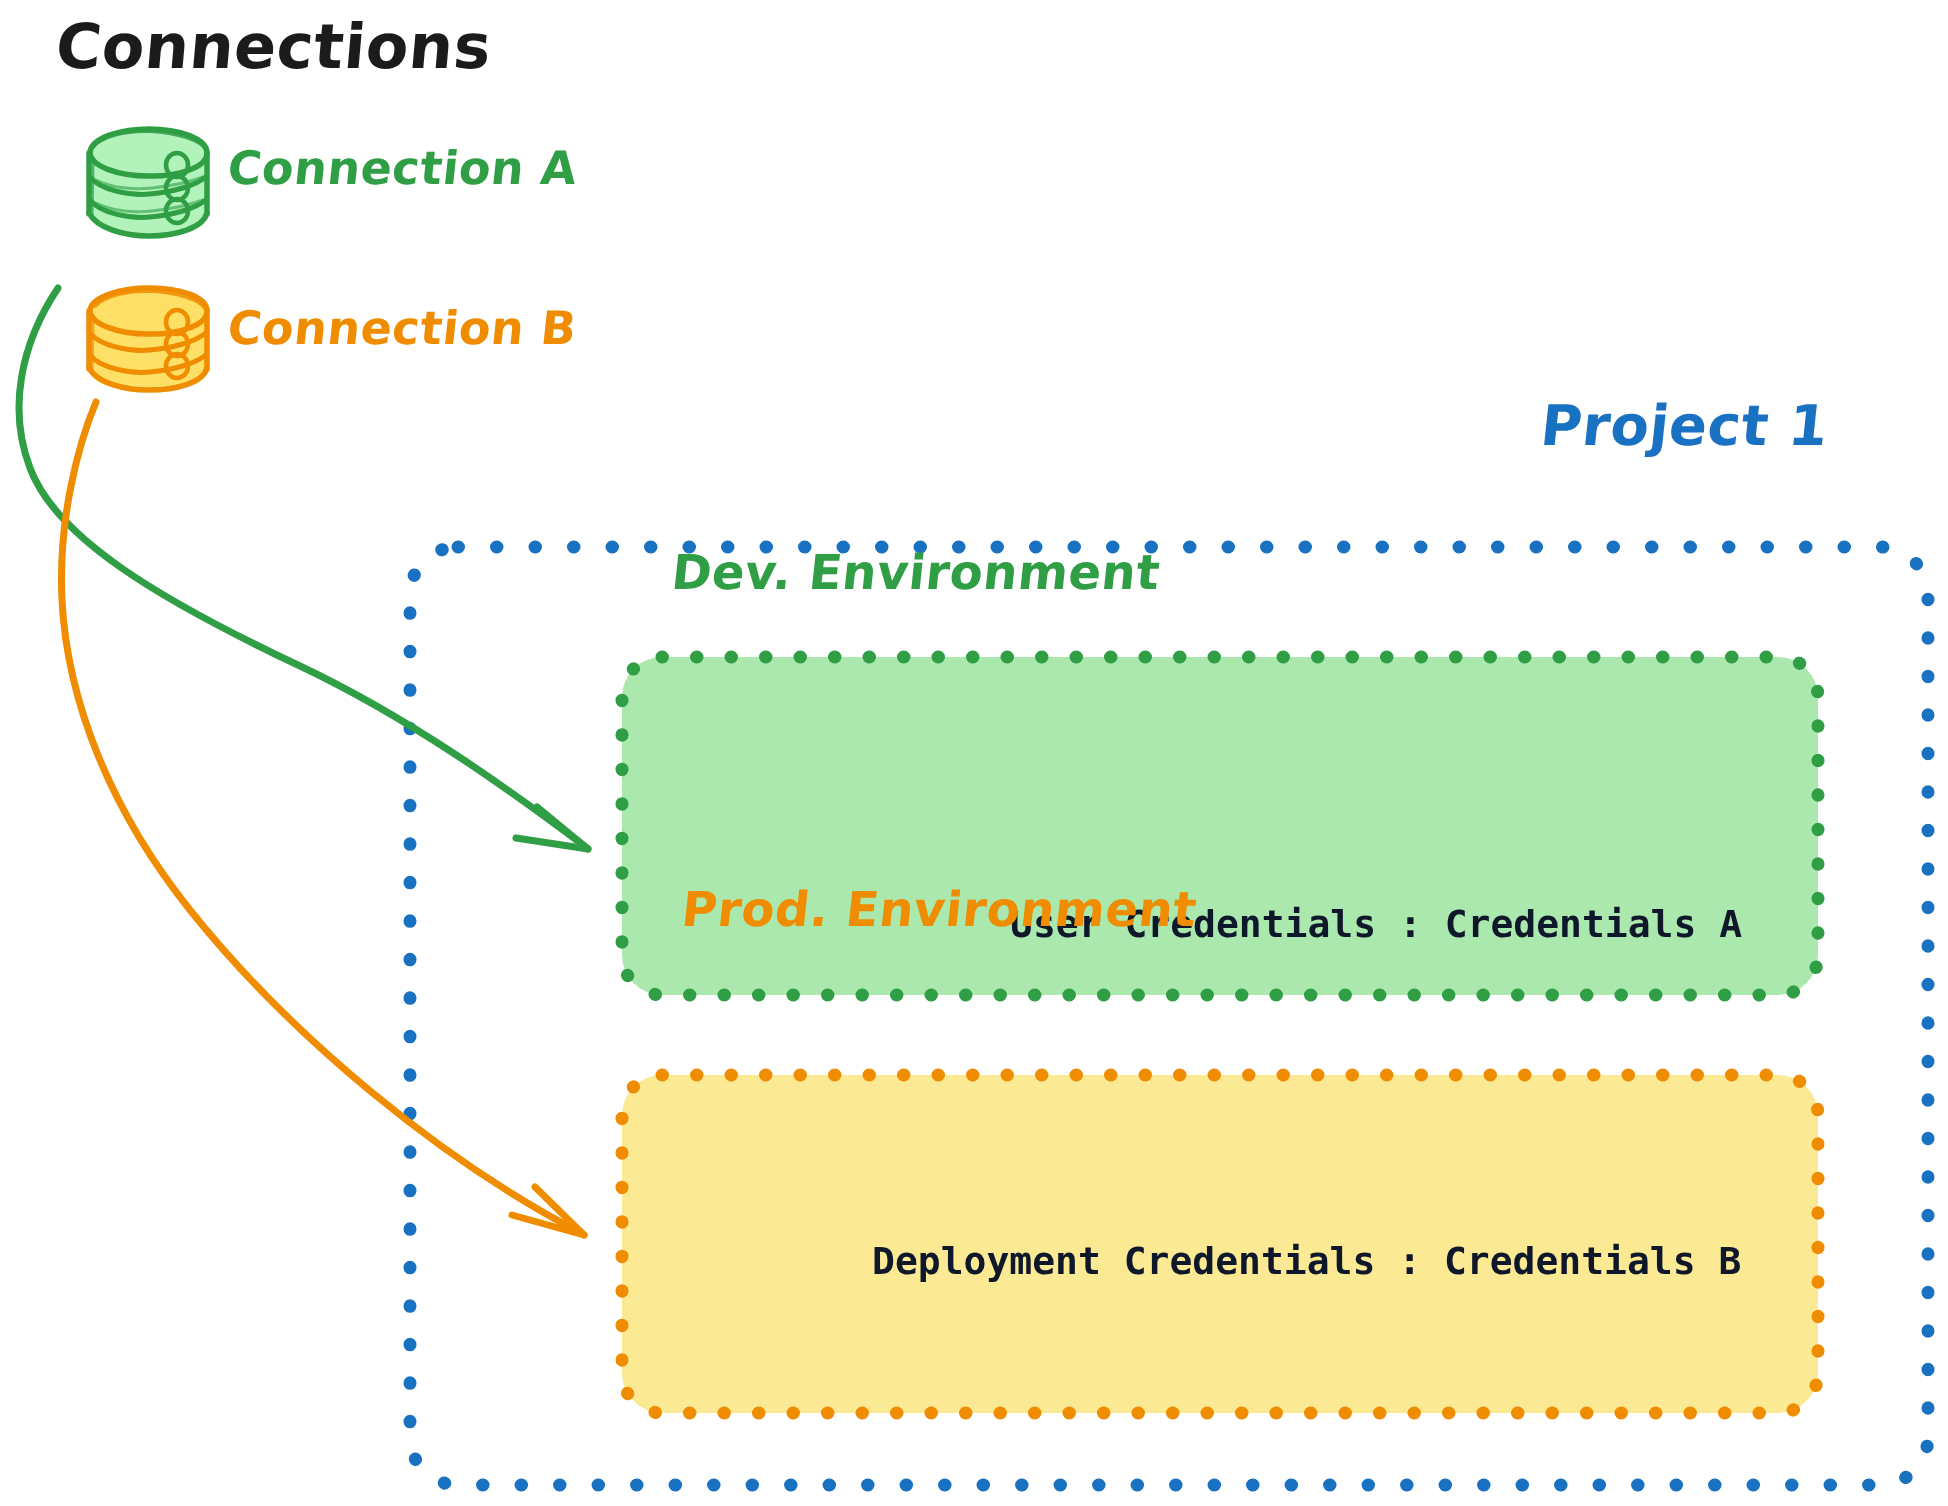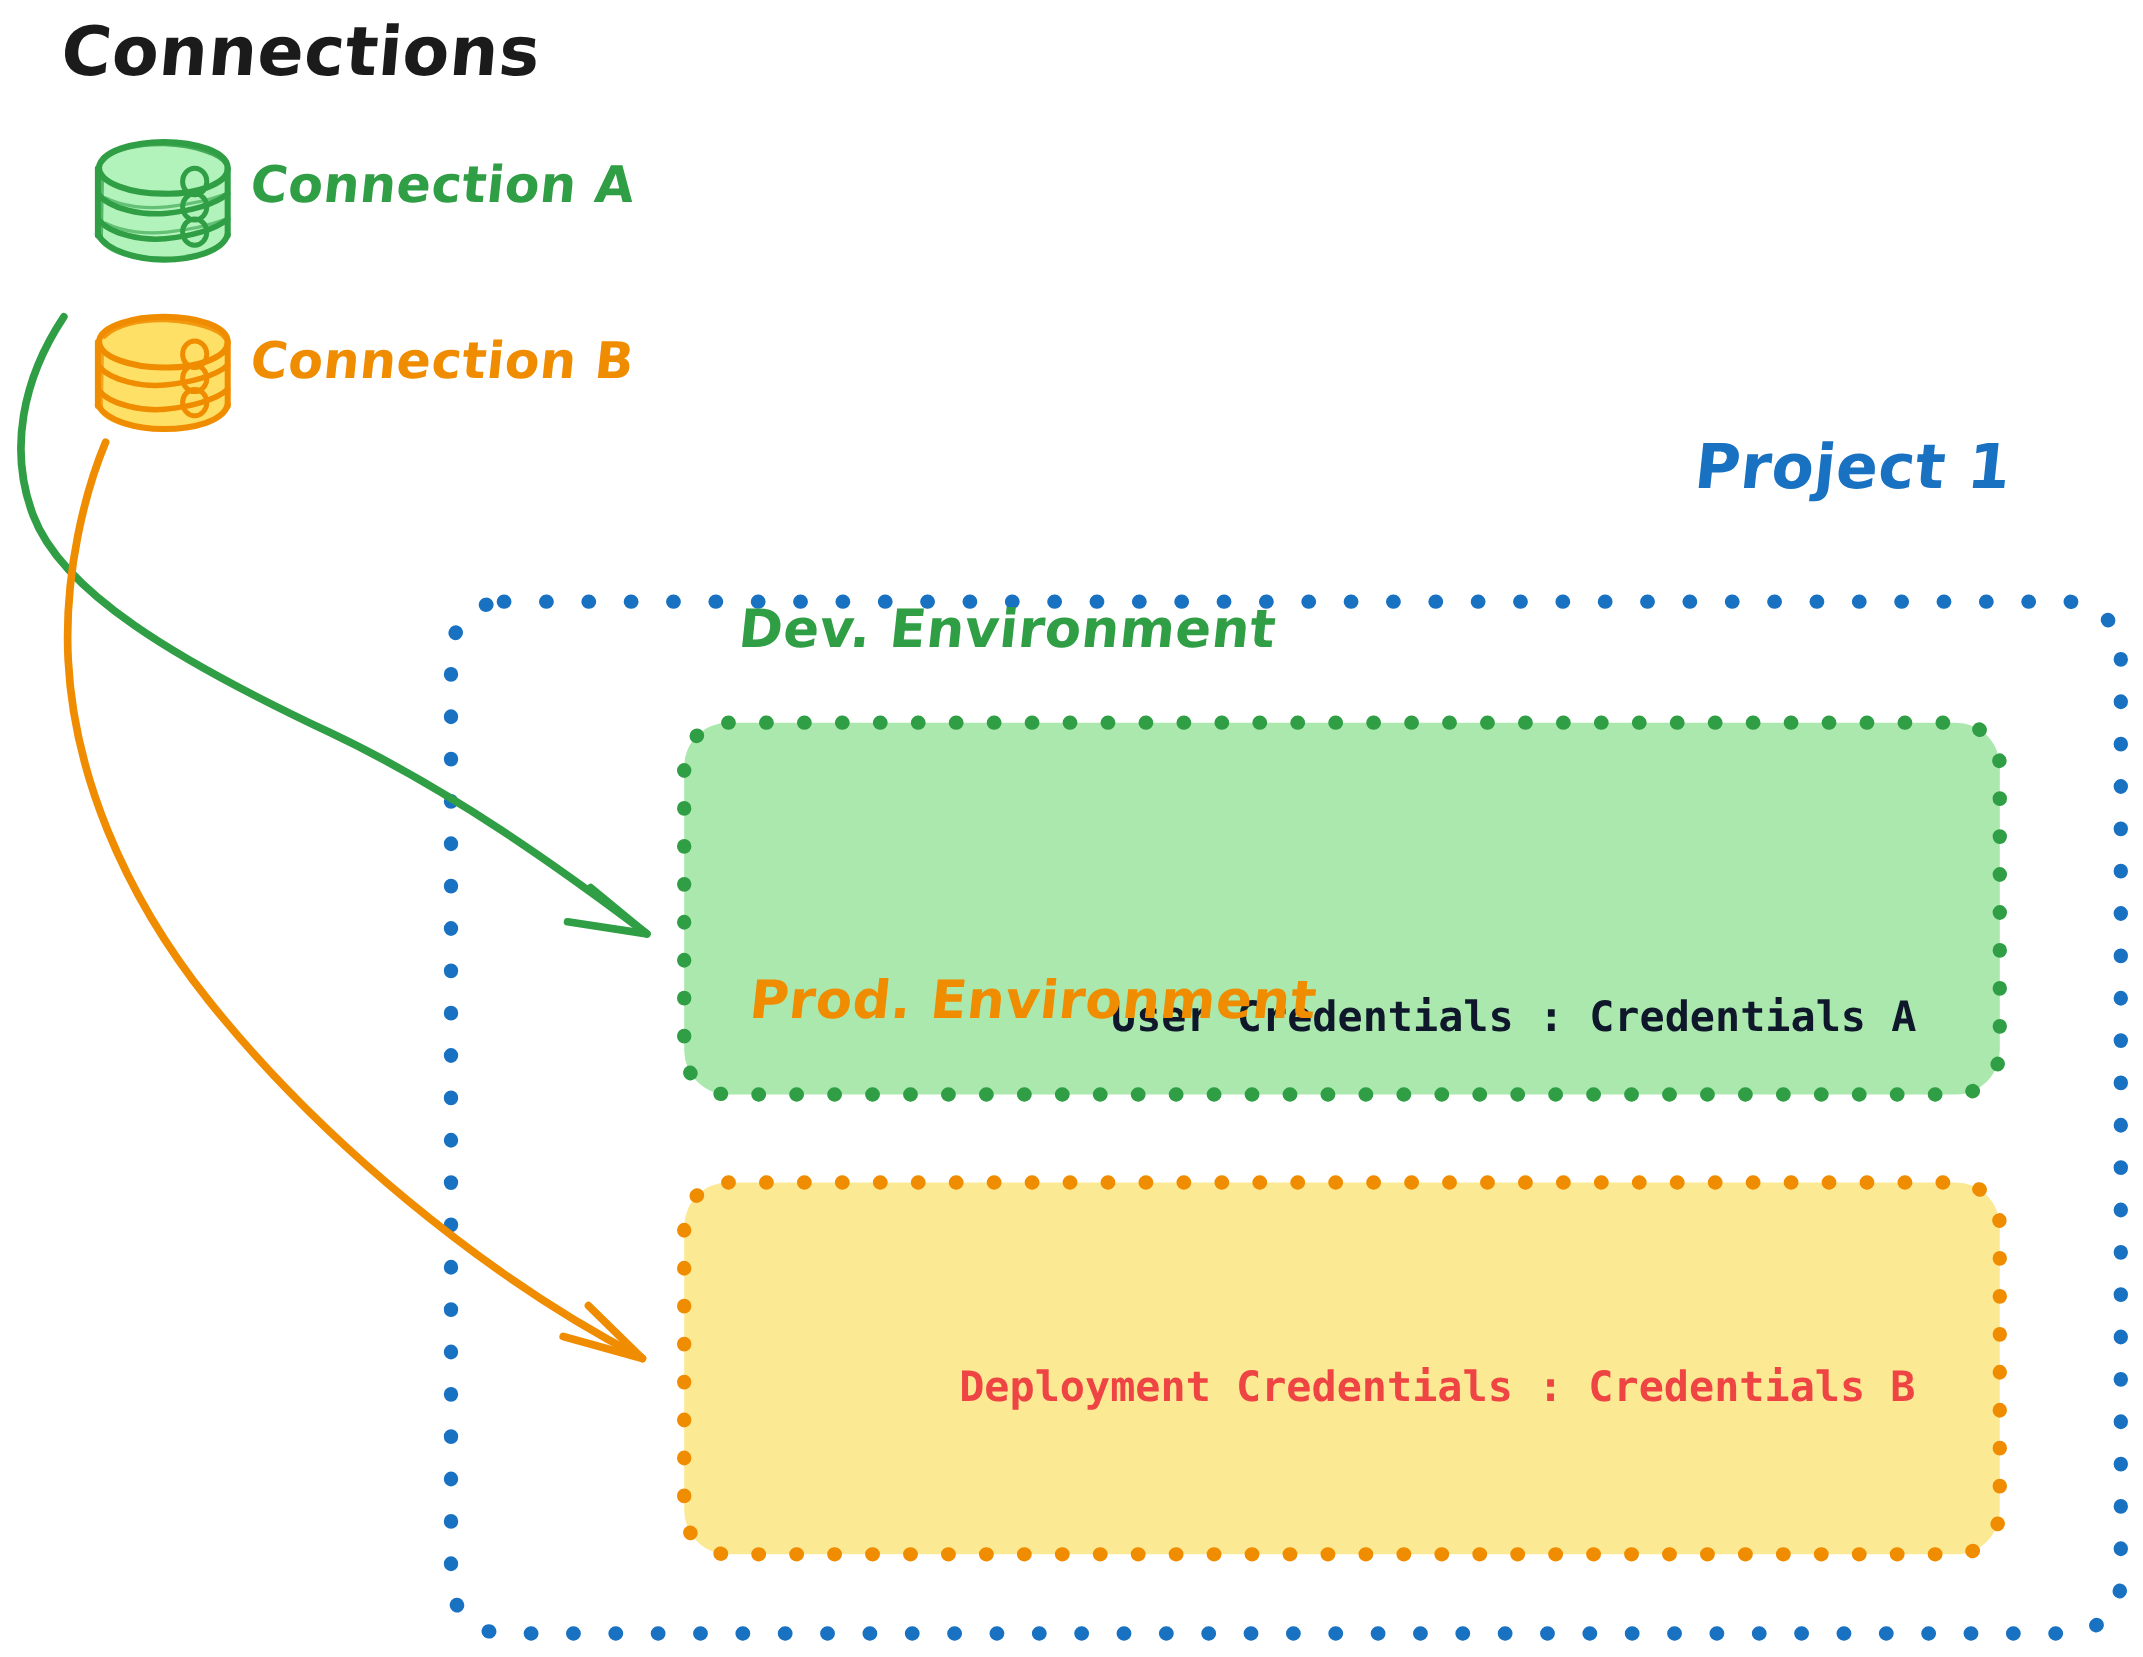--- a/index.html
+++ b/index.html
@@ -87,21 +87,21 @@
   #label-dev-creds {
     left: 1010px;
     top: 905px;
     font-size: 38px;
     color: #0f172a;
   }
   #label-prod-creds {
     left: 872px;
     top: 1242px;
     font-size: 38px;
-    color: #ef4444;
+    color: #0f172a;
     text-align: center;
   }
 </style>
 </head>
 <body>
 
 <div id="canvas">
 
   <svg id="sketch-layer" viewBox="0 0 1948 1506" xmlns="http://www.w3.org/2000/svg">
 

